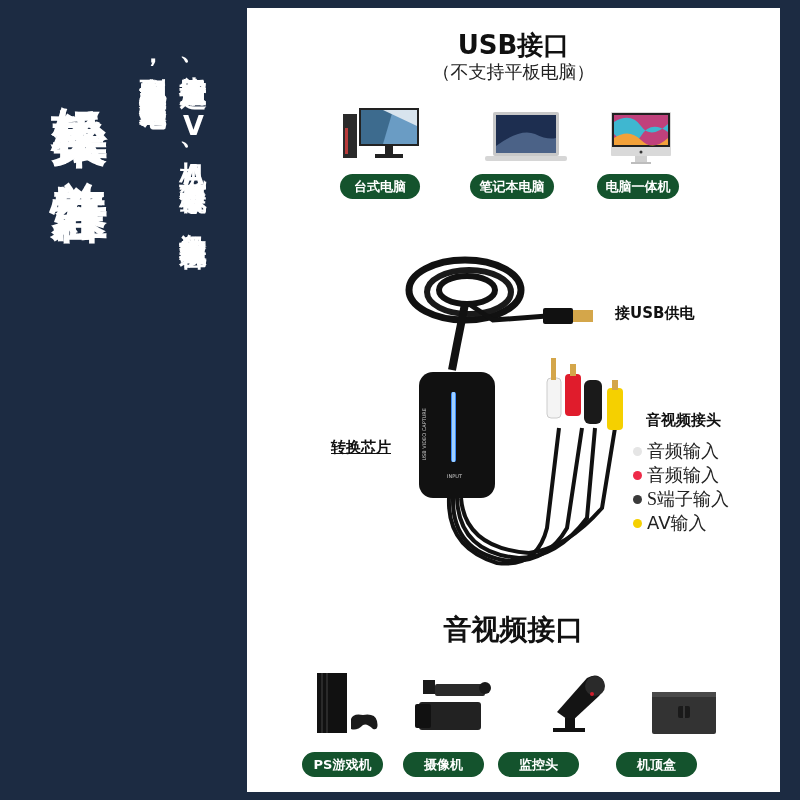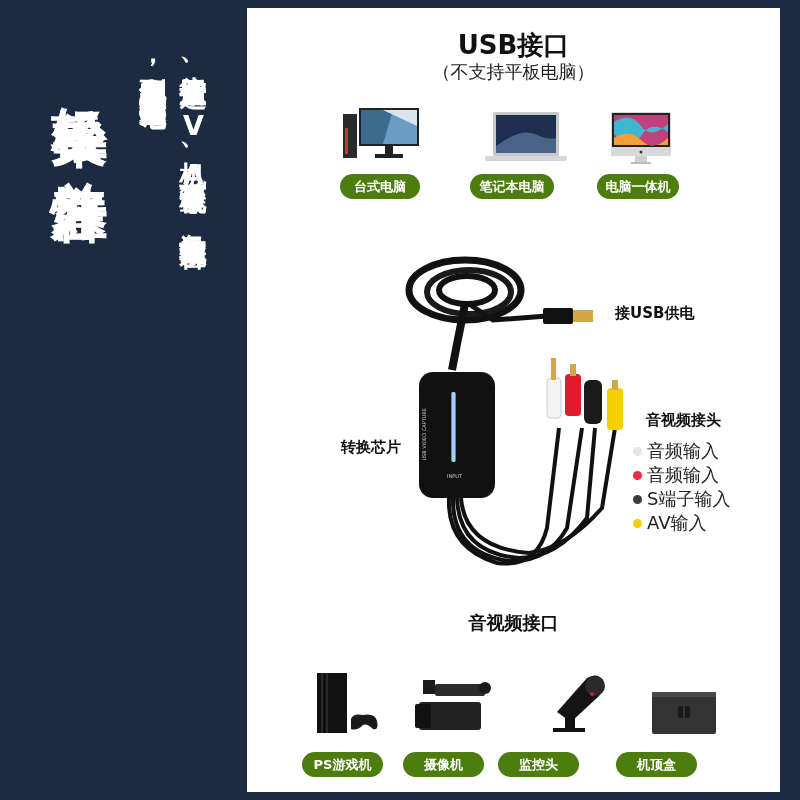--- a/index.html
+++ b/index.html
@@ -22,24 +22,24 @@
   .sub2 { left: 178px; top: 60px; font-size: 27px; line-height: 30px; letter-spacing: -1px; }
 
   .panel {
     position: absolute; left: 247px; top: 8px; width: 533px; height: 784px;
     background: #ffffff;
   }
   .abs { position: absolute; }
   .h-title { font-weight: bold; color: #111; text-align: center; width: 100%; left: 0; }
   .usb-title { top: 20px; font-size: 26px; }
   .usb-sub { top: 52px; font-size: 18px; color: #222; font-weight: normal; }
-  .av-title { top: 603px; font-size: 18px; }
+  .av-title { top: 603px; font-size: 28px; }
 
   .pill {
-    position: absolute; background: #4d7c0f; color: #fff; font-weight: bold;
+    position: absolute; background: #14532d; color: #fff; font-weight: bold;
     font-size: 13px; height: 25px; line-height: 25px; border-radius: 13px;
     text-align: center;
   }
   .label { position: absolute; font-weight: bold; color: #111; font-size: 15px; white-space: nowrap; }
   .legend-item { position: absolute; font-size: 18px; color: #222; white-space: nowrap; display: flex; align-items: center; }
   .dot { width: 9px; height: 9px; border-radius: 50%; display: inline-block; margin-right: 5px; }
   svg { position: absolute; overflow: visible; }
 </style>
 </head>
 <body>
@@ -112,32 +112,32 @@
     <rect x="318" y="366" width="16" height="42" rx="4" fill="#e01c2c"></rect>
     <rect x="323" y="356" width="6" height="12" fill="#d4a64a"></rect>
     <rect x="337" y="372" width="18" height="44" rx="6" fill="#1a1a1a"></rect>
     <rect x="360" y="380" width="16" height="42" rx="4" fill="#f5d000"></rect>
     <rect x="365" y="372" width="6" height="10" fill="#d4a64a"></rect>
   </svg>
   <div class="abs" style="left:174px; top:400px; font-size:5px; color:#ccc; writing-mode:vertical-rl; transform:rotate(180deg);">USB VIDEO CAPTURE</div>
   <div class="abs" style="left:200px; top:465px; font-size:5px; color:#ccc;">INPUT</div>
 
   <div class="label" style="left:368px; top:296px;">接USB供电</div>
-  <div class="label" style="left:94px; top:430px;">转换芯片</div>
+  <div class="label" style="left:84px; top:430px;text-decoration:underline;">转换芯片</div>
   <div class="label" style="left:399px; top:403px;">音视频接头</div>
 
   <div class="legend-item" style="left:386px; top:431px;">
     <span class="dot" style="background:#e5e5e5;"></span>
     <span>音频输入</span>
   </div>
   <div class="legend-item" style="left:386px; top:455px;">
     <span class="dot" style="background:#ee2a48;"></span>
     <span>音频输入</span>
   </div>
-  <div class="legend-item" style="left:386px; top:479px;">
+  <div class="legend-item" style="left:386px; top:479px;font-family:Liberation Serif, serif;">
     <span class="dot" style="background:#3a3a3a;"></span>
     <span>S端子输入</span>
   </div>
   <div class="legend-item" style="left:386px; top:503px;">
     <span class="dot" style="background:#f5d000;"></span>
     <span>AV输入</span>
   </div>
 
   <div class="abs h-title av-title">音视频接口</div>
 

